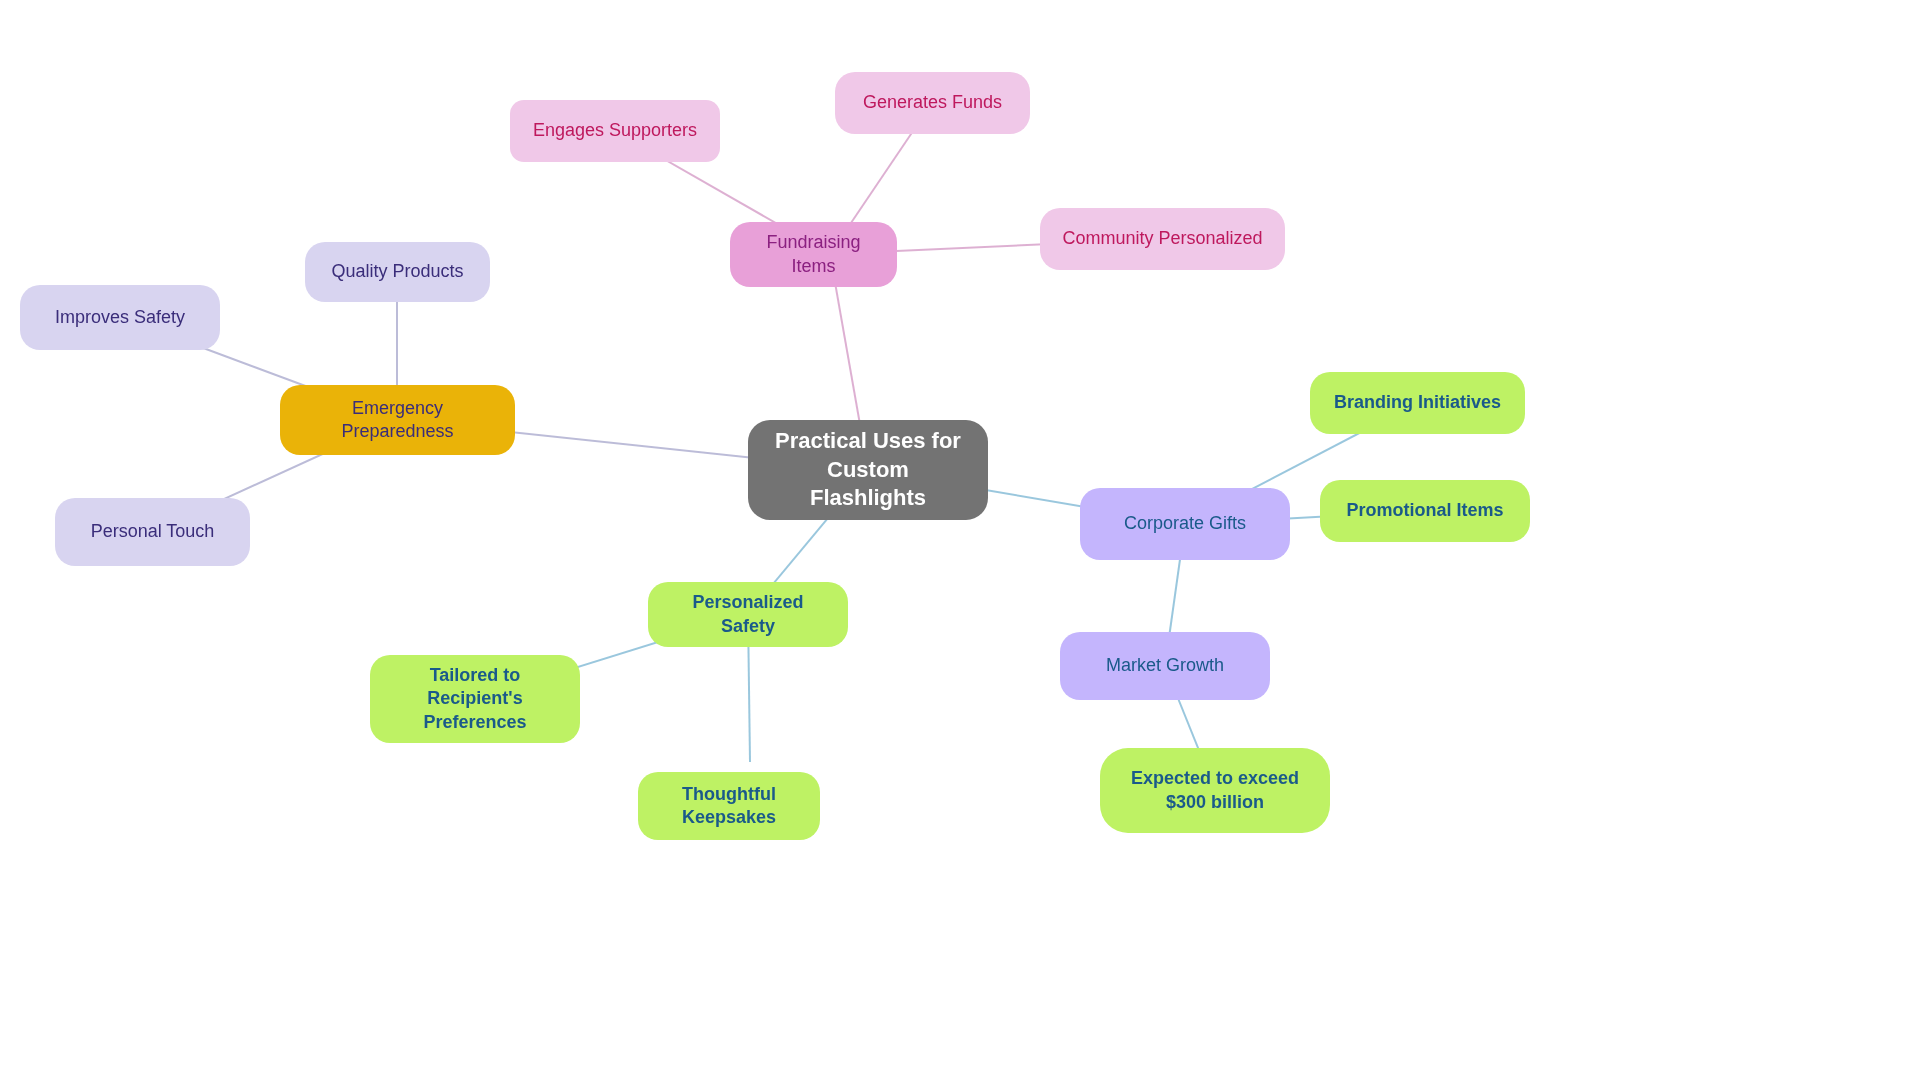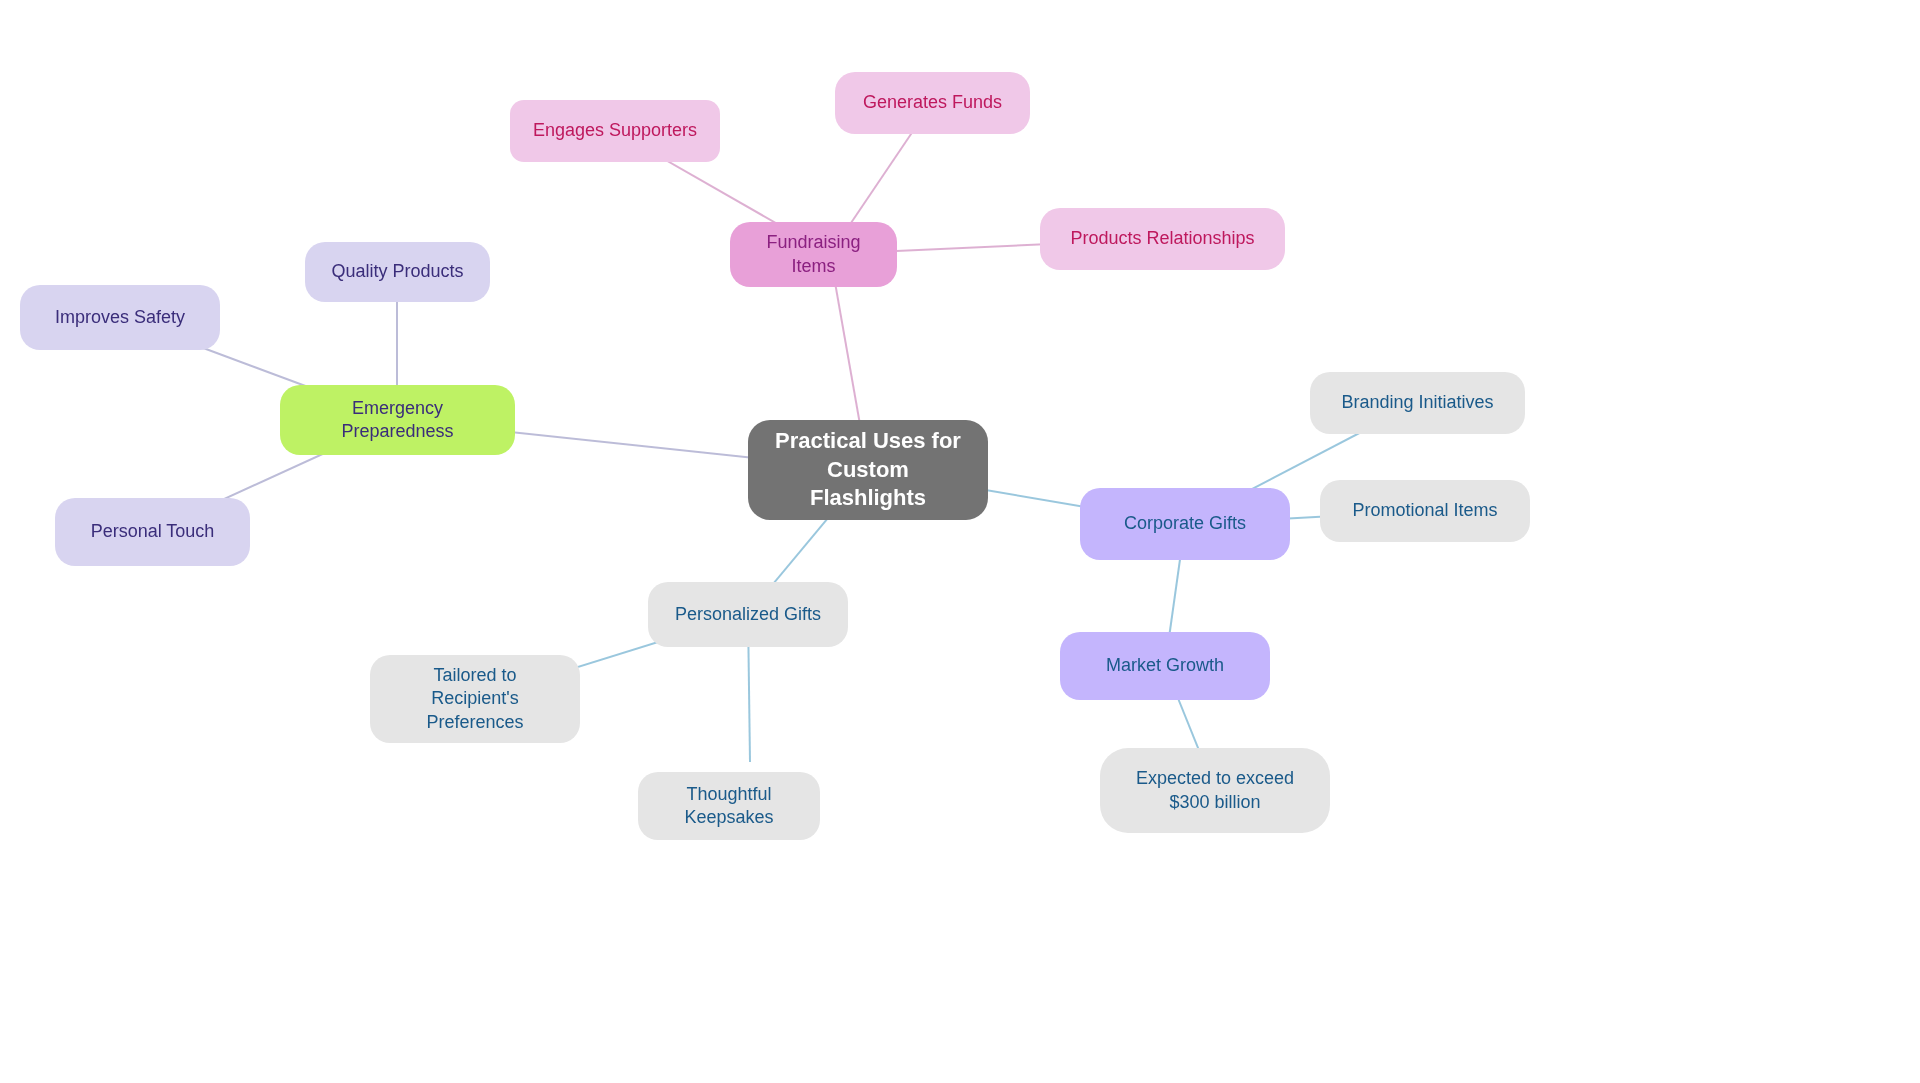--- a/index.html
+++ b/index.html
@@ -39,42 +39,42 @@
       width: 240px;
       height: 100px;
     }
     .node-purple {
       background: #d8d4f0;
       color: #3a2d7a;
       font-size: 18px;
       font-weight: 500;
     }
     .node-purple-dark {
-      background: #bef264;
+      background: #eab308;
       color: #3a2d7a;
       font-size: 18px;
       font-weight: 500;
     }
     .node-pink {
       background: #f0c8e8;
       color: #be185d;
       font-size: 18px;
       font-weight: 500;
     }
     .node-pink-dark {
       background: #e8a0d8;
       color: #8b2080;
       font-size: 18px;
       font-weight: 500;
     }
     .node-blue {
-      background: #e5e5e5;
+      background: #bef264;
       color: #1a5a8a;
       font-size: 18px;
-      font-weight: 400;
+      font-weight: 700;
     }
     .node-blue-medium {
       background: #c4b5fd;
       color: #1a5a8a;
       font-size: 18px;
       font-weight: 500;
     }
   </style>
 </head>
 <body>
@@ -124,21 +124,21 @@
 
 <div class="node node-pink" style="left: 510px; top: 100px; width: 210px; height: 62px; border-radius: 14px;">
   <span>Engages Supporters</span>
 </div>
 
 <div class="node node-pink" style="left: 835px; top: 72px; width: 195px; height: 62px;">
   <span>Generates Funds</span>
 </div>
 
 <div class="node node-pink" style="left: 1040px; top: 208px; width: 245px; height: 62px;">
-  <span>Products Relationships</span>
+  <span>Community Personalized</span>
 </div>
 
 <div class="node node-blue-medium" style="left: 1080px; top: 488px; width: 210px; height: 72px;">
   <span>Corporate Gifts</span>
 </div>
 
 <div class="node node-blue" style="left: 1310px; top: 372px; width: 215px; height: 62px;">
   <span>Branding Initiatives</span>
 </div>
 
@@ -148,21 +148,21 @@
 
 <div class="node node-blue-medium" style="left: 1060px; top: 632px; width: 210px; height: 68px;">
   <span>Market Growth</span>
 </div>
 
 <div class="node node-blue" style="left: 1100px; top: 748px; width: 230px; height: 85px; border-radius: 28px;">
   <span>Expected to exceed $300 billion</span>
 </div>
 
 <div class="node node-blue" style="left: 648px; top: 582px; width: 200px; height: 65px;">
-  <span>Personalized Gifts</span>
+  <span>Personalized Safety</span>
 </div>
 
 <div class="node node-blue" style="left: 370px; top: 655px; width: 210px; height: 88px; align-items: center;">
   <span>Tailored to Recipient's Preferences</span>
 </div>
 
 <div class="node node-blue" style="left: 638px; top: 728px; width: 182px; height: 68px; margin-top: 44px;">
   <span>Thoughtful Keepsakes</span>
 </div>
 

